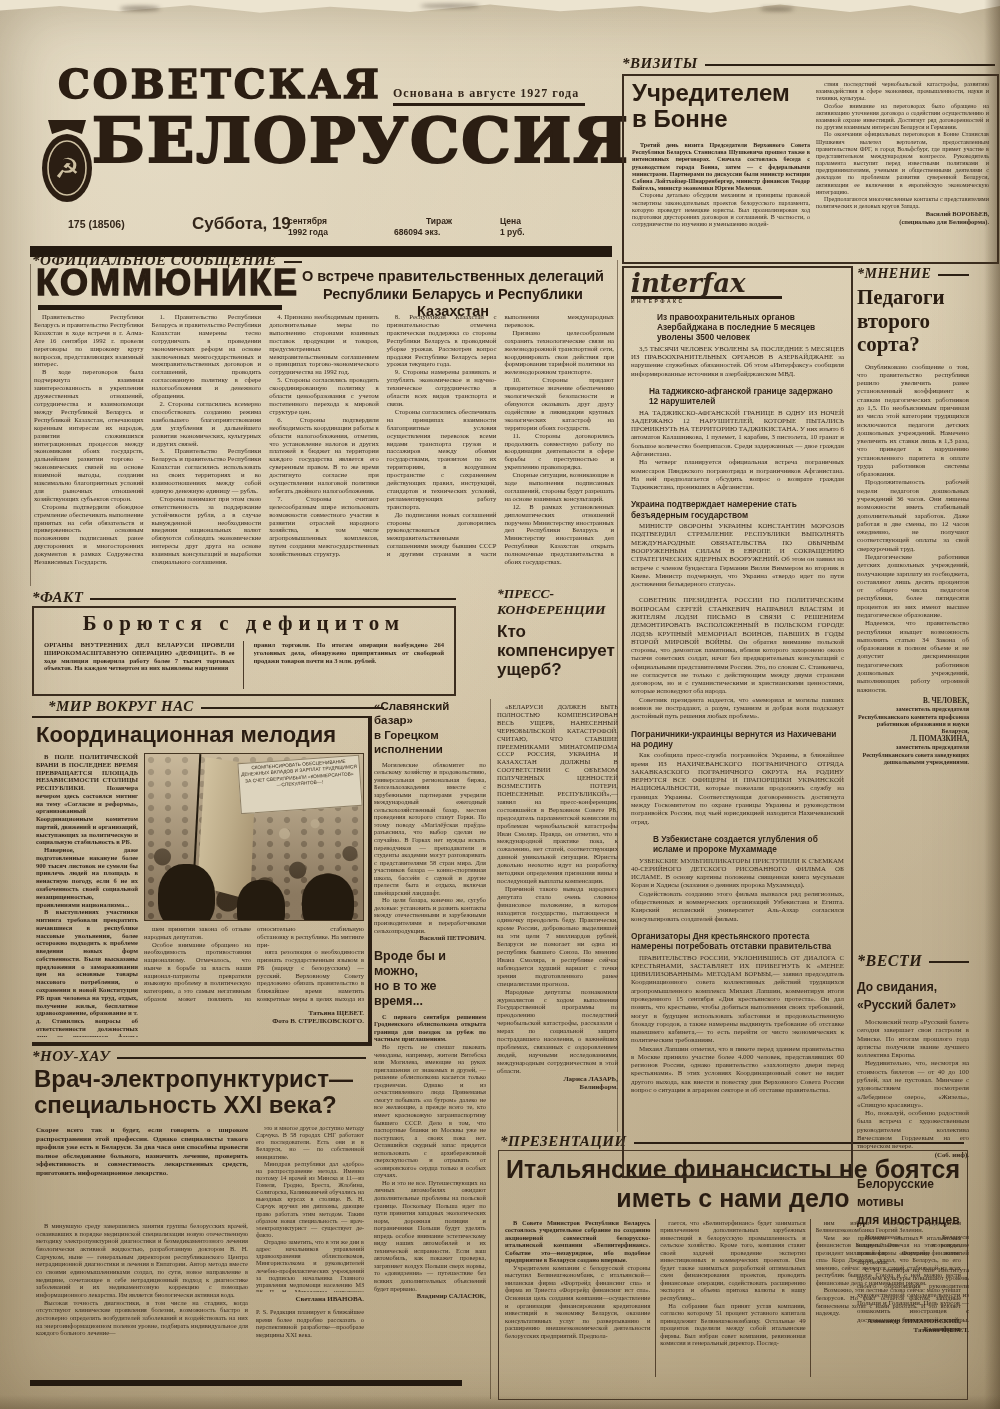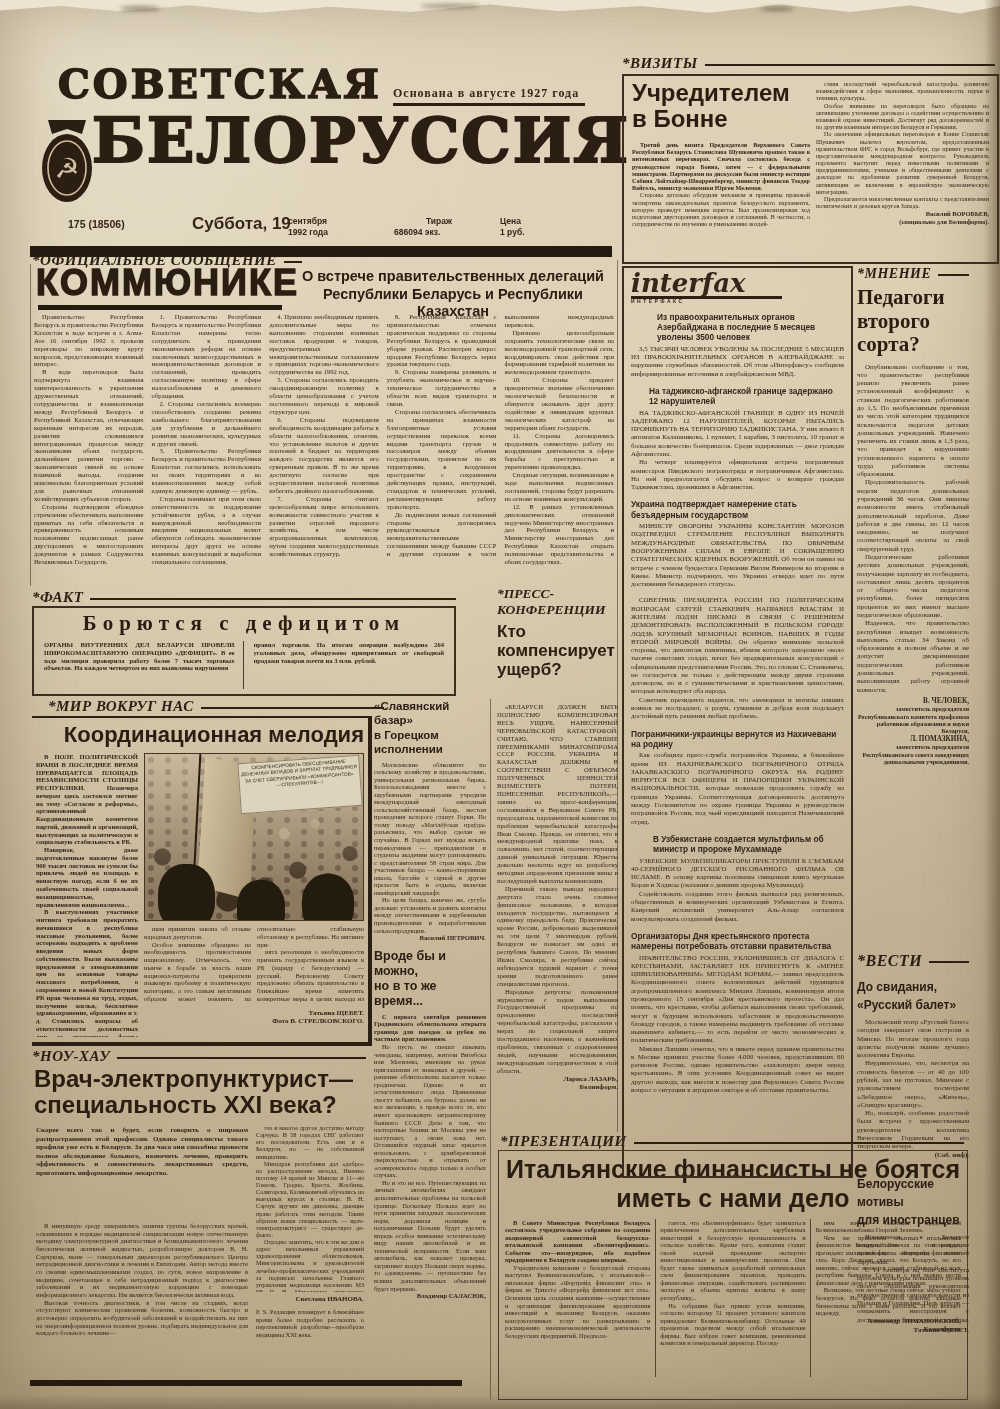--- a/index.html
+++ b/index.html
@@ -183,21 +183,21 @@
     <p>Народные депутаты познакомили журналистов с ходом выполнения Государственной программы по преодолению последствий чернобыльской катастрофы, рассказали о мерах по социальной защите пострадавшего населения, о важнейших проблемах, связанных с оздоровлением людей, научными исследованиями, международным сотрудничеством в этой области.</p>
     <p class="by-right" style="font-size:7px;">Лариса ЛАЗАРЬ,</p>
     <p class="by-right" style="font-size:7px;">Белинформ.</p>
   </div>
 
   <div class="sec-label abs" style="left:48px;top:698px;width:336px;">
     <span>*МИР ВОКРУГ НАС</span>
       <span class="lrule"></span>
   </div>
   <div class="abs" style="left:32px;top:716px;width:340px;height:330px;border-top:2px solid #2c2014;border-right:4px solid #2c2014;border-bottom:4px solid #2c2014;padding:2px 4px;box-sizing:border-box;">
-    <div class="hl" style="text-align:right;font-size:22px;margin:2px 0 5px;">Координационная мелодия</div>
+    <div class="hl" style="text-align:left;font-size:22px;margin:2px 0 5px;">Координационная мелодия</div>
     <div style="display:flex;gap:6px;">
       <div class="bt" style="width:104px;height:284px;font-size:6.6px;font-weight:bold;">
         <p>В ПОЛЕ ПОЛИТИЧЕСКОЙ БРАНИ В ПОСЛЕДНЕЕ ВРЕМЯ ПРЕВРАЩАЕТСЯ ПЛОЩАДЬ НЕЗАВИСИМОСТИ СТОЛИЦЫ РЕСПУБЛИКИ. Позавчера вечером здесь состоялся митинг на тему «Согласие и реформы», организованный Координационным комитетом партий, движений и организаций, выступающих за политическую и социальную стабильность в РБ.</p>
         <p>Наверное, даже подготовленные накануне более 900 тысяч листовок не сумели бы привлечь людей на площадь в ненастную погоду, если б не их озабоченность своей социальной незащищенностью, проявлениями национализма...</p>
         <p>В выступлениях участники митинга требовали прекратить начавшиеся в республике массовые увольнения, более осторожно подходить к проблеме введения новых форм собственности. Были высказаны предложения о замораживании цен на основные товары массового потребления, о сохранении в новой Конституции РБ прав человека на труд, отдых, получение жилья, бесплатное здравоохранение, образование и т. д. Ставились вопросы об ответственности должностных лиц за имеющиеся факты коррупции, спекуляции, о скорей-</p>
       </div>
       <div style="width:220px;">
         <div class="photo">
           <div class="ph-pole"></div>
           <div class="ph-flag"></div>
@@ -311,21 +311,21 @@
     </div>
     <div class="ix-item">
       <p class="ix-p">СОВЕТНИК ПРЕЗИДЕНТА РОССИИ ПО ПОЛИТИЧЕСКИМ ВОПРОСАМ СЕРГЕЙ СТАНКЕВИЧ НАПРАВИЛ ВЛАСТЯМ И ЖИТЕЛЯМ ЛОДЗИ ПИСЬМО В СВЯЗИ С РЕШЕНИЕМ ДЕМОНТИРОВАТЬ РАСПОЛОЖЕННЫЙ В ПОЛЬСКОМ ГОРОДЕ ЛОДЗЬ КРУПНЫЙ МЕМОРИАЛ ВОИНОВ, ПАВШИХ В ГОДЫ ВТОРОЙ МИРОВОЙ ВОЙНЫ. Он обратил внимание польской стороны, что демонтаж памятника, вблизи которого захоронено около тысячи советских солдат, начат без предварительных консультаций с официальными представителями России. Это, по словам С. Станкевича, не согласуется не только с действующим между двумя странами договором, но и с гуманистическими и христианскими ценностями, которые исповедуют оба народа.</p>
       <p class="ix-p">Советник президента надеется, что «мемориал и могилы павших воинов не пострадают, а разум, гуманизм и добрая воля подскажут достойный путь решения любых проблем».</p>
     </div>
     <div class="ix-item">
       <div class="ix-h">Пограничники-украинцы вернутся из Нахичевани на родину</div>
       <p class="ix-p">Как сообщила пресс-служба погранвойск Украины, в ближайшее время ИЗ НАХИЧЕВАНСКОГО ПОГРАНИЧНОГО ОТРЯДА ЗАКАВКАЗСКОГО ПОГРАНИЧНОГО ОКРУГА НА РОДИНУ ВЕРНУТСЯ ВСЕ ОФИЦЕРЫ И ПРАПОРЩИКИ УКРАИНСКОЙ НАЦИОНАЛЬНОСТИ, которые пожелали продолжить службу на границах Украины. Соответствующая договоренность достигнута между Госкомитетом по охране границы Украины и руководством погранвойск России, под чьей юрисдикцией находится Нахичеванский отряд.</p>
     </div>
     <div class="ix-item">
-      <div class="ix-h" style="padding-left:22px;">В Узбекистане создается мультфильм об министр и пророке Мухаммаде</div>
+      <div class="ix-h" style="padding-left:22px;">В Узбекистане создается углубления об исламе и пророке Мухаммаде</div>
       <p class="ix-p">УЗБЕКСКИЕ МУЛЬТИПЛИКАТОРЫ ПРИСТУПИЛИ К СЪЕМКАМ 40-СЕРИЙНОГО ДЕТСКОГО РИСОВАННОГО ФИЛЬМА ОБ ИСЛАМЕ. В основу картины положены священная книга мусульман Коран и Хадисы (сказания о деяниях пророка Мухаммада).</p>
       <p class="ix-p">Содействовать созданию этого фильма вызвался ряд религиозных, общественных и коммерческих организаций Узбекистана и Египта. Каирский исламский университет Аль-Азхар согласился консультировать создателей фильма.</p>
     </div>
     <div class="ix-item">
       <div class="ix-h">Организаторы Дня крестьянского протеста намерены потребовать отставки правительства</div>
       <p class="ix-p">ПРАВИТЕЛЬСТВО РОССИИ, УКЛОНИВШИСЬ ОТ ДИАЛОГА С КРЕСТЬЯНАМИ, ЗАСТАВЛЯЕТ ИХ ПРИБЕГНУТЬ К «МЕНЕЕ ЦИВИЛИЗОВАННЫМ» МЕТОДАМ БОРЬБЫ,— заявил председатель Координационного совета коллективных действий трудящихся агропромышленного комплекса Михаил Лапшин, комментируя итоги проведенного 15 сентября «Дня крестьянского протеста». Он дал понять, что крестьяне, чтобы добиться выполнения своих требований, могут в будущем использовать забастовки и продовольственную блокаду городов, а также намерены выдвинуть требование об отставке нынешнего кабинета,— то есть перейти от чисто экономических к политическим требованиям.</p>
       <p class="ix-p">Михаил Лапшин отметил, что в пикете перед зданием правительства в Москве приняло участие более 4.000 человек, представлявших 60 регионов России, однако правительство «захлопнуло двери перед крестьянами». В этих условиях Координационный совет не видит другого выхода, как внести в повестку дня Верховного Совета России вопрос о ситуации в аграрном секторе и об отставке правительства.</p>
     </div>
   </div>
 

